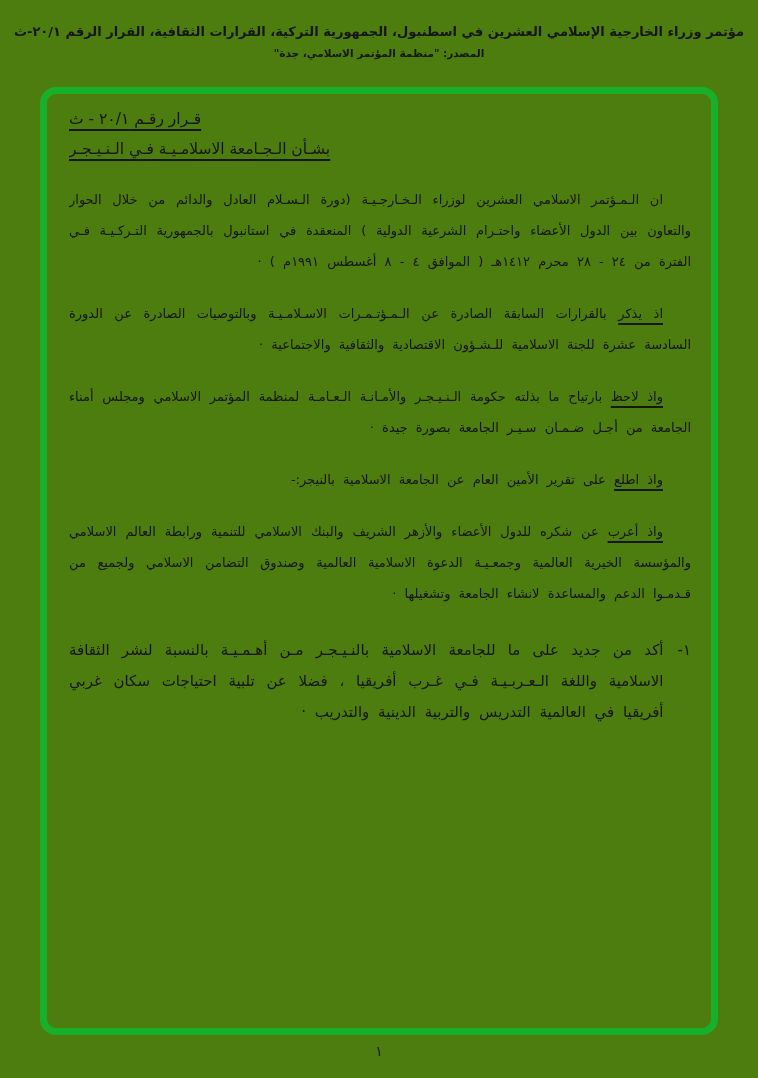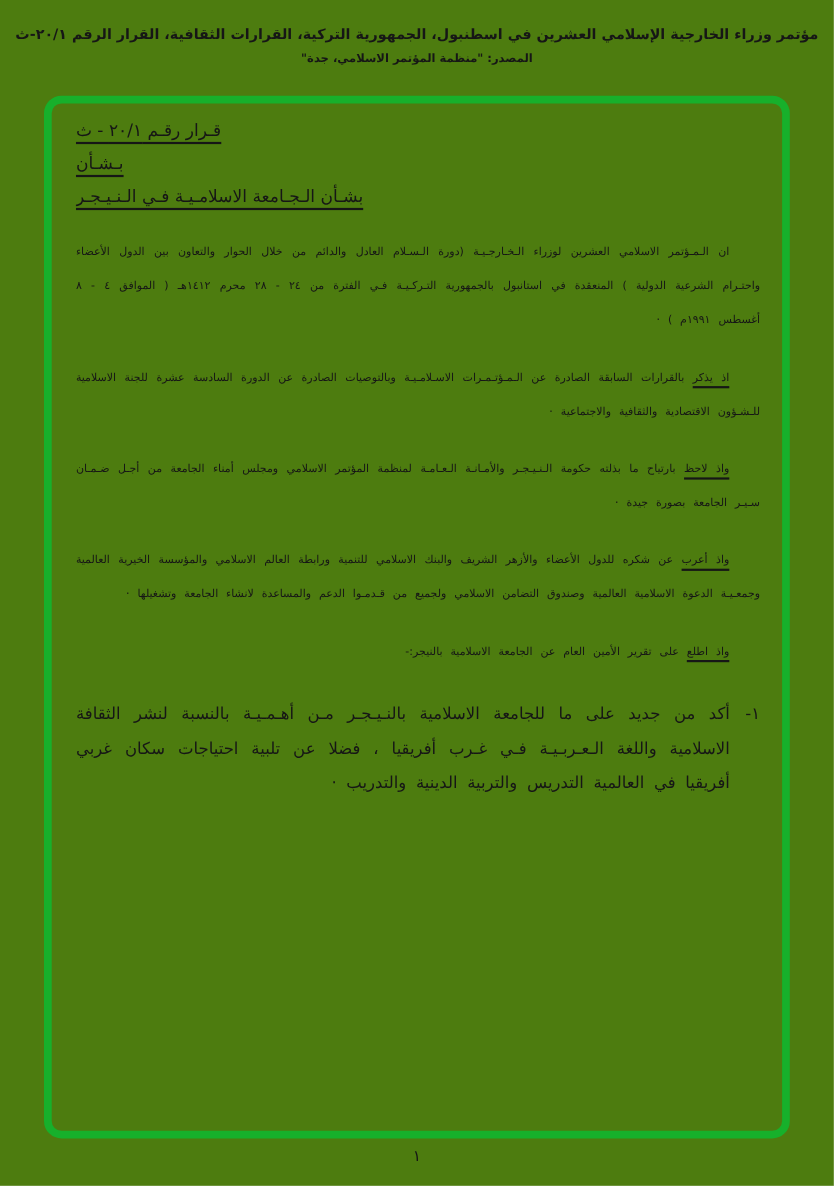--- a/index.html
+++ b/index.html
@@ -65,21 +65,21 @@
   }
   .title-line {
     font-size: 15.5px;
     line-height: 30px;
     text-decoration: underline;
     text-underline-offset: 5px;
     text-decoration-thickness: 1.5px;
   }
   .para {
     margin: 0 0 21px 0;
-    font-size: 10px;
+    font-size: 13px;
     line-height: 31px;
     text-align: justify;
     word-spacing: 4px;
   }
   .para.indent { text-indent: 28px; }
   .lead {
     text-decoration: underline;
     text-underline-offset: 5px;
     text-decoration-thickness: 1.5px;
   }
@@ -114,33 +114,32 @@
   <div class="doc-header">
     <div class="h1">مؤتمر وزراء الخارجية الإسلامي العشرين في اسطنبول، الجمهورية التركية، القرارات الثقافية، القرار الرقم ٢٠/١-ث</div>
     <div class="h2">المصدر: "منظمة المؤتمر الاسلامي، جدة"</div>
   </div>
 
   <div class="frame" style="border-color: rgb(23, 176, 43);">
     <div class="content">
 
       <div class="title-block">
         <div class="title-line">قـرار رقـم ٢٠/١ - ث</div>
-        <div class="title-line">بـشـأن</div>
         <div class="title-line">بشـأن الـجـامعة الاسلامـيـة فـي الـنـيـجـر</div>
       </div>
 
       <p class="para indent"><span class="lead-empty"></span><span>ان الـمـؤتمر الاسلامي العشرين لوزراء الـخـارجـيـة (دورة الـسـلام العادل والدائم من خلال الحوار والتعاون بين الدول الأعضاء واحتـرام الشرعية الدولية ) المنعقدة في استانبول بالجمهورية التـركـيـة فـي الفترة من ٢٤ - ٢٨ محرم ١٤١٢هـ ( الموافق ٤ - ٨ أغسطس ١٩٩١م ) ·</span></p>
 
       <p class="para indent"><span class="lead">اذ يذكر</span><span> بالقرارات السابقة الصادرة عن الـمـؤتـمـرات الاسـلامـيـة وبالتوصيات الصادرة عن الدورة السادسة عشرة للجنة الاسلامية للـشـؤون الاقتصادية والثقافية والاجتماعية ·</span></p>
 
       <p class="para indent"><span class="lead">واذ لاحظ</span><span> بارتياح ما بذلته حكومة الـنـيـجـر والأمـانـة الـعـامـة لمنظمة المؤتمر الاسلامي ومجلس أمناء الجامعة من أجـل ضـمـان سـيـر الجامعة بصورة جيدة ·</span></p>
 
+      <p class="para indent"><span class="lead">واذ اطلع</span><span> على تقرير الأمين العام عن الجامعة الاسلامية بالنيجر:-</span></p>
+
       <p class="para indent"><span class="lead">واذ أعرب</span><span> عن شكره للدول الأعضاء والأزهر الشريف والبنك الاسلامي للتنمية ورابطة العالم الاسلامي والمؤسسة الخيرية العالمية وجمعـيـة الدعوة الاسلامية العالمية وصندوق التضامن الاسلامي ولجميع من قـدمـوا الدعم والمساعدة لانشاء الجامعة وتشغيلها ·</span></p>
-
-      <p class="para indent"><span class="lead">واذ اطلع</span><span> على تقرير الأمين العام عن الجامعة الاسلامية بالنيجر:-</span></p>
 
 
       <div class="num-item">
         <span class="num">١-</span>
         <p class="item-text">أكد من جديد على ما للجامعة الاسلامية بالنـيـجـر مـن أهـمـيـة بالنسبة لنشر الثقافة الاسلامية واللغة الـعـربـيـة فـي غـرب أفريقيا ، فضلا عن تلبية احتياجات سكان غربي أفريقيا في العالمية التدريس والتربية الدينية والتدريب ·</p>
       </div>
 
     </div>
   </div>
 

